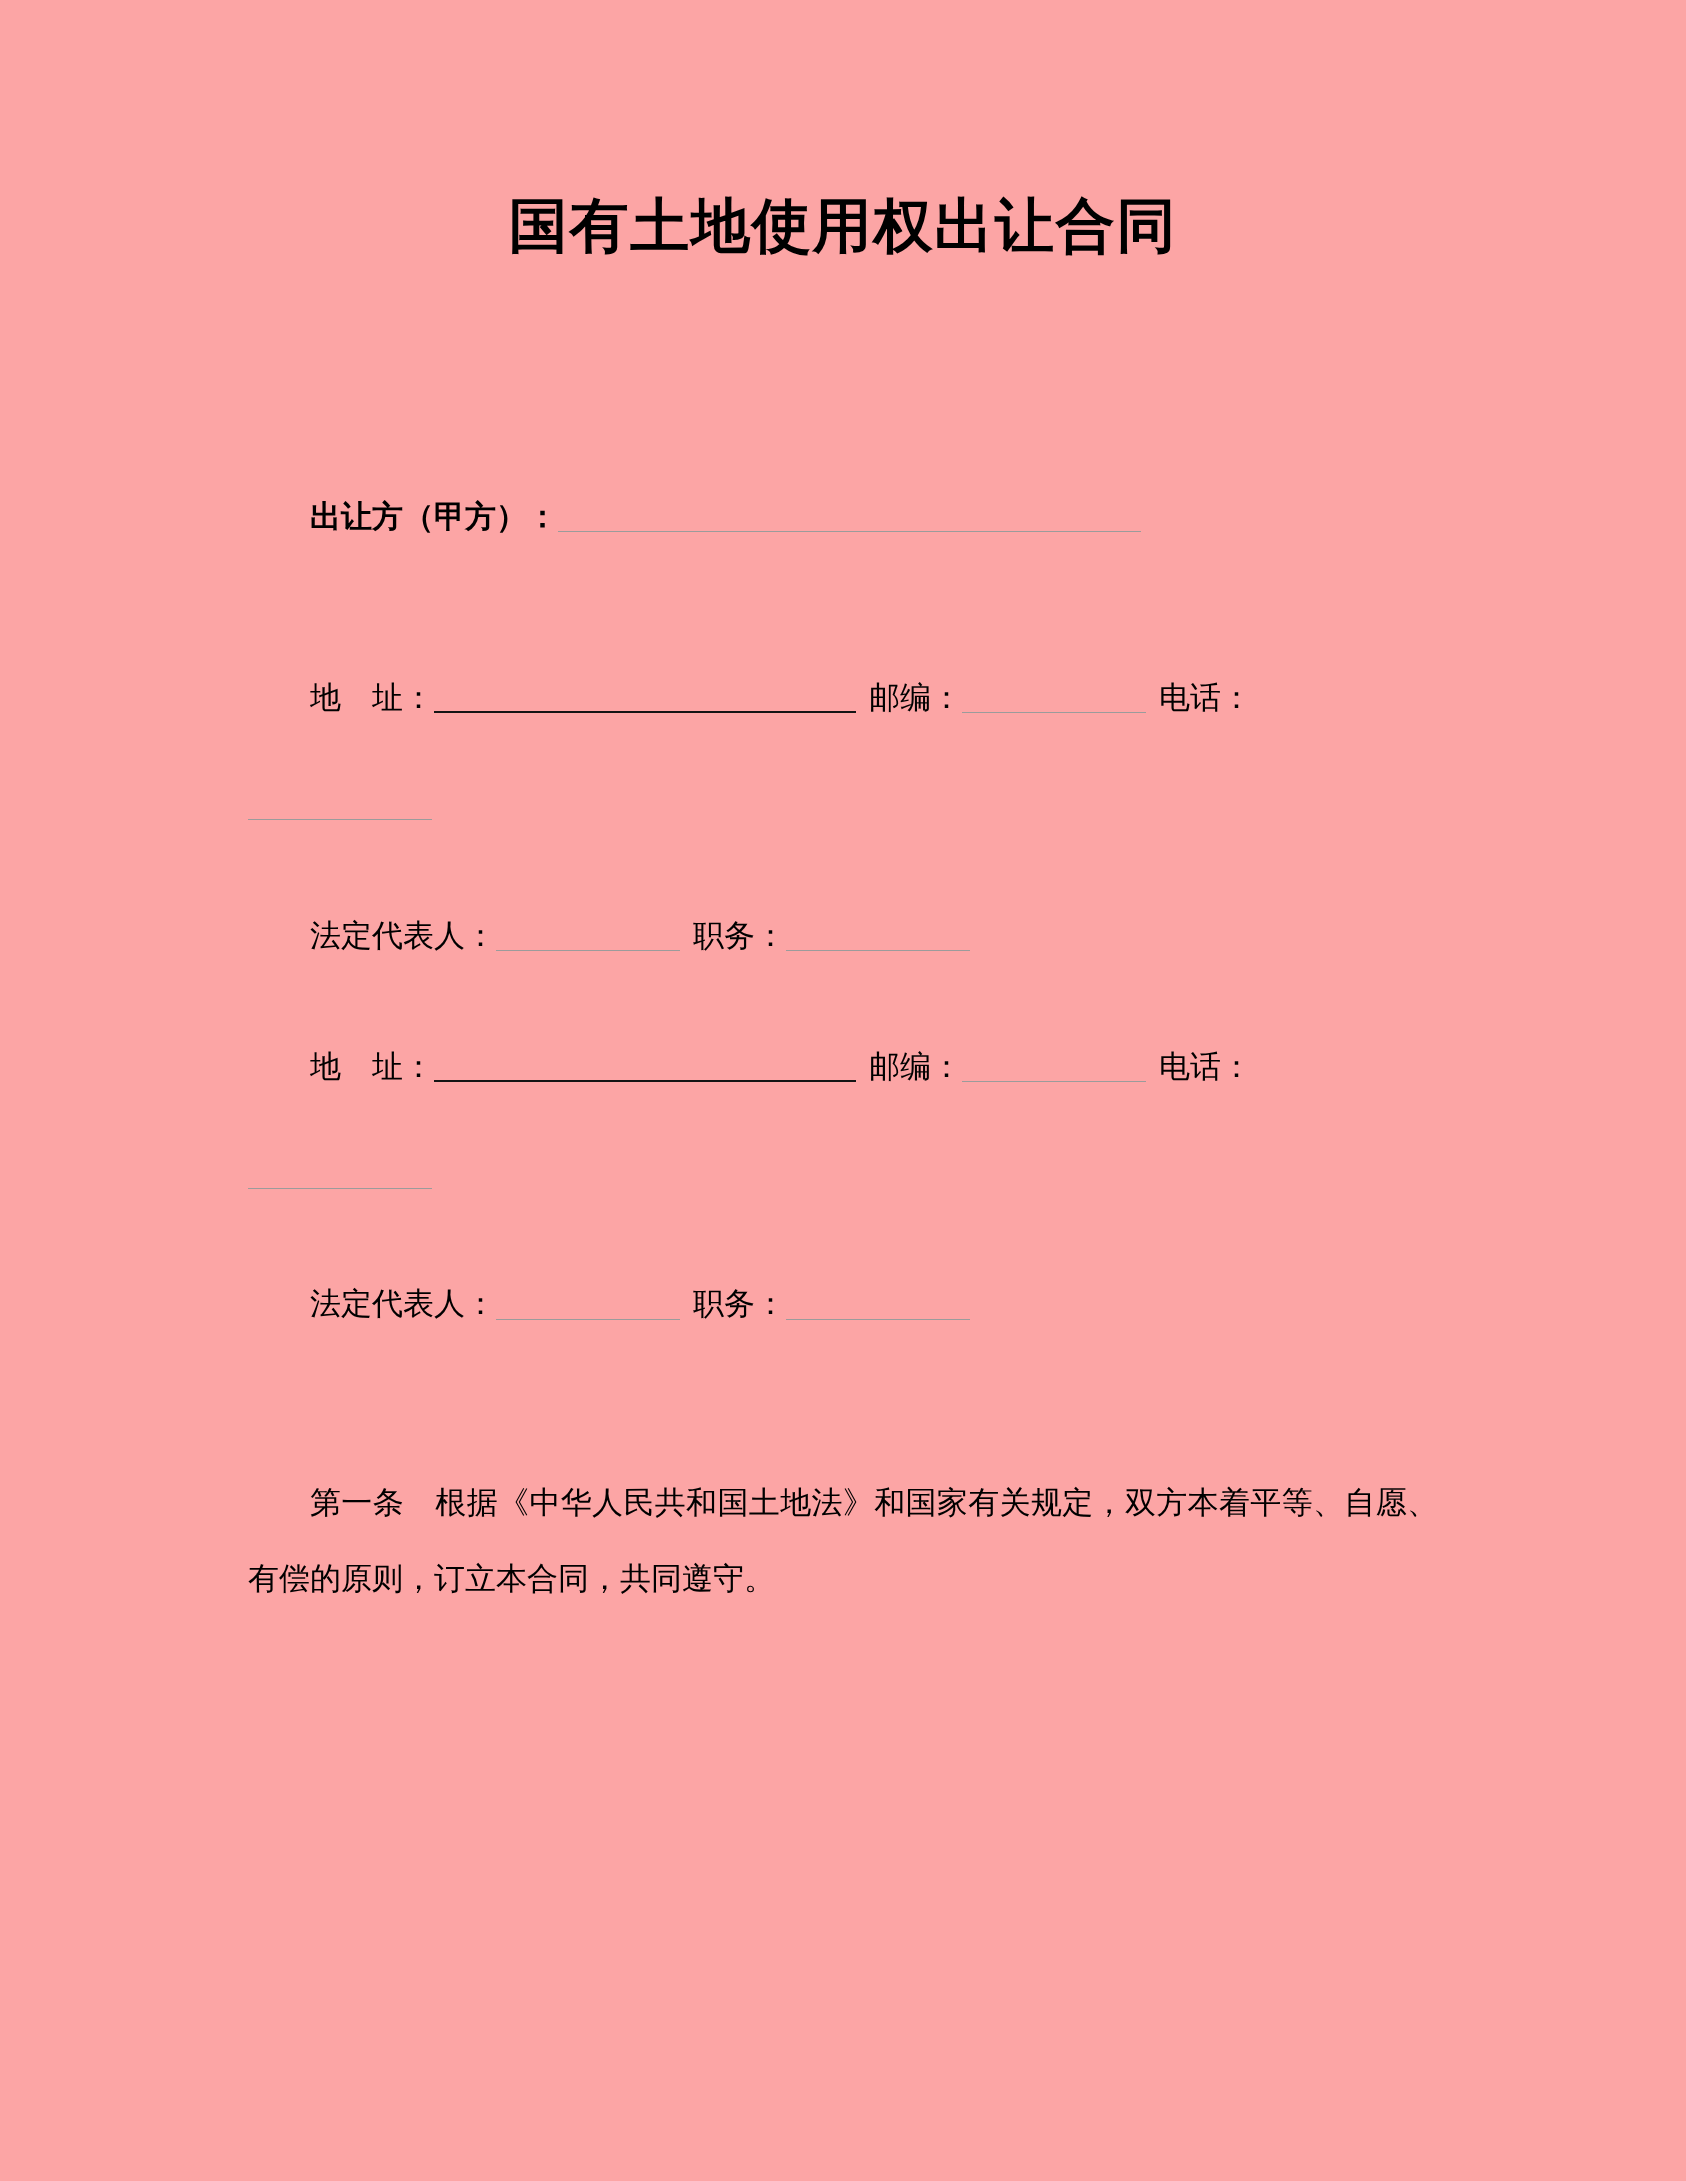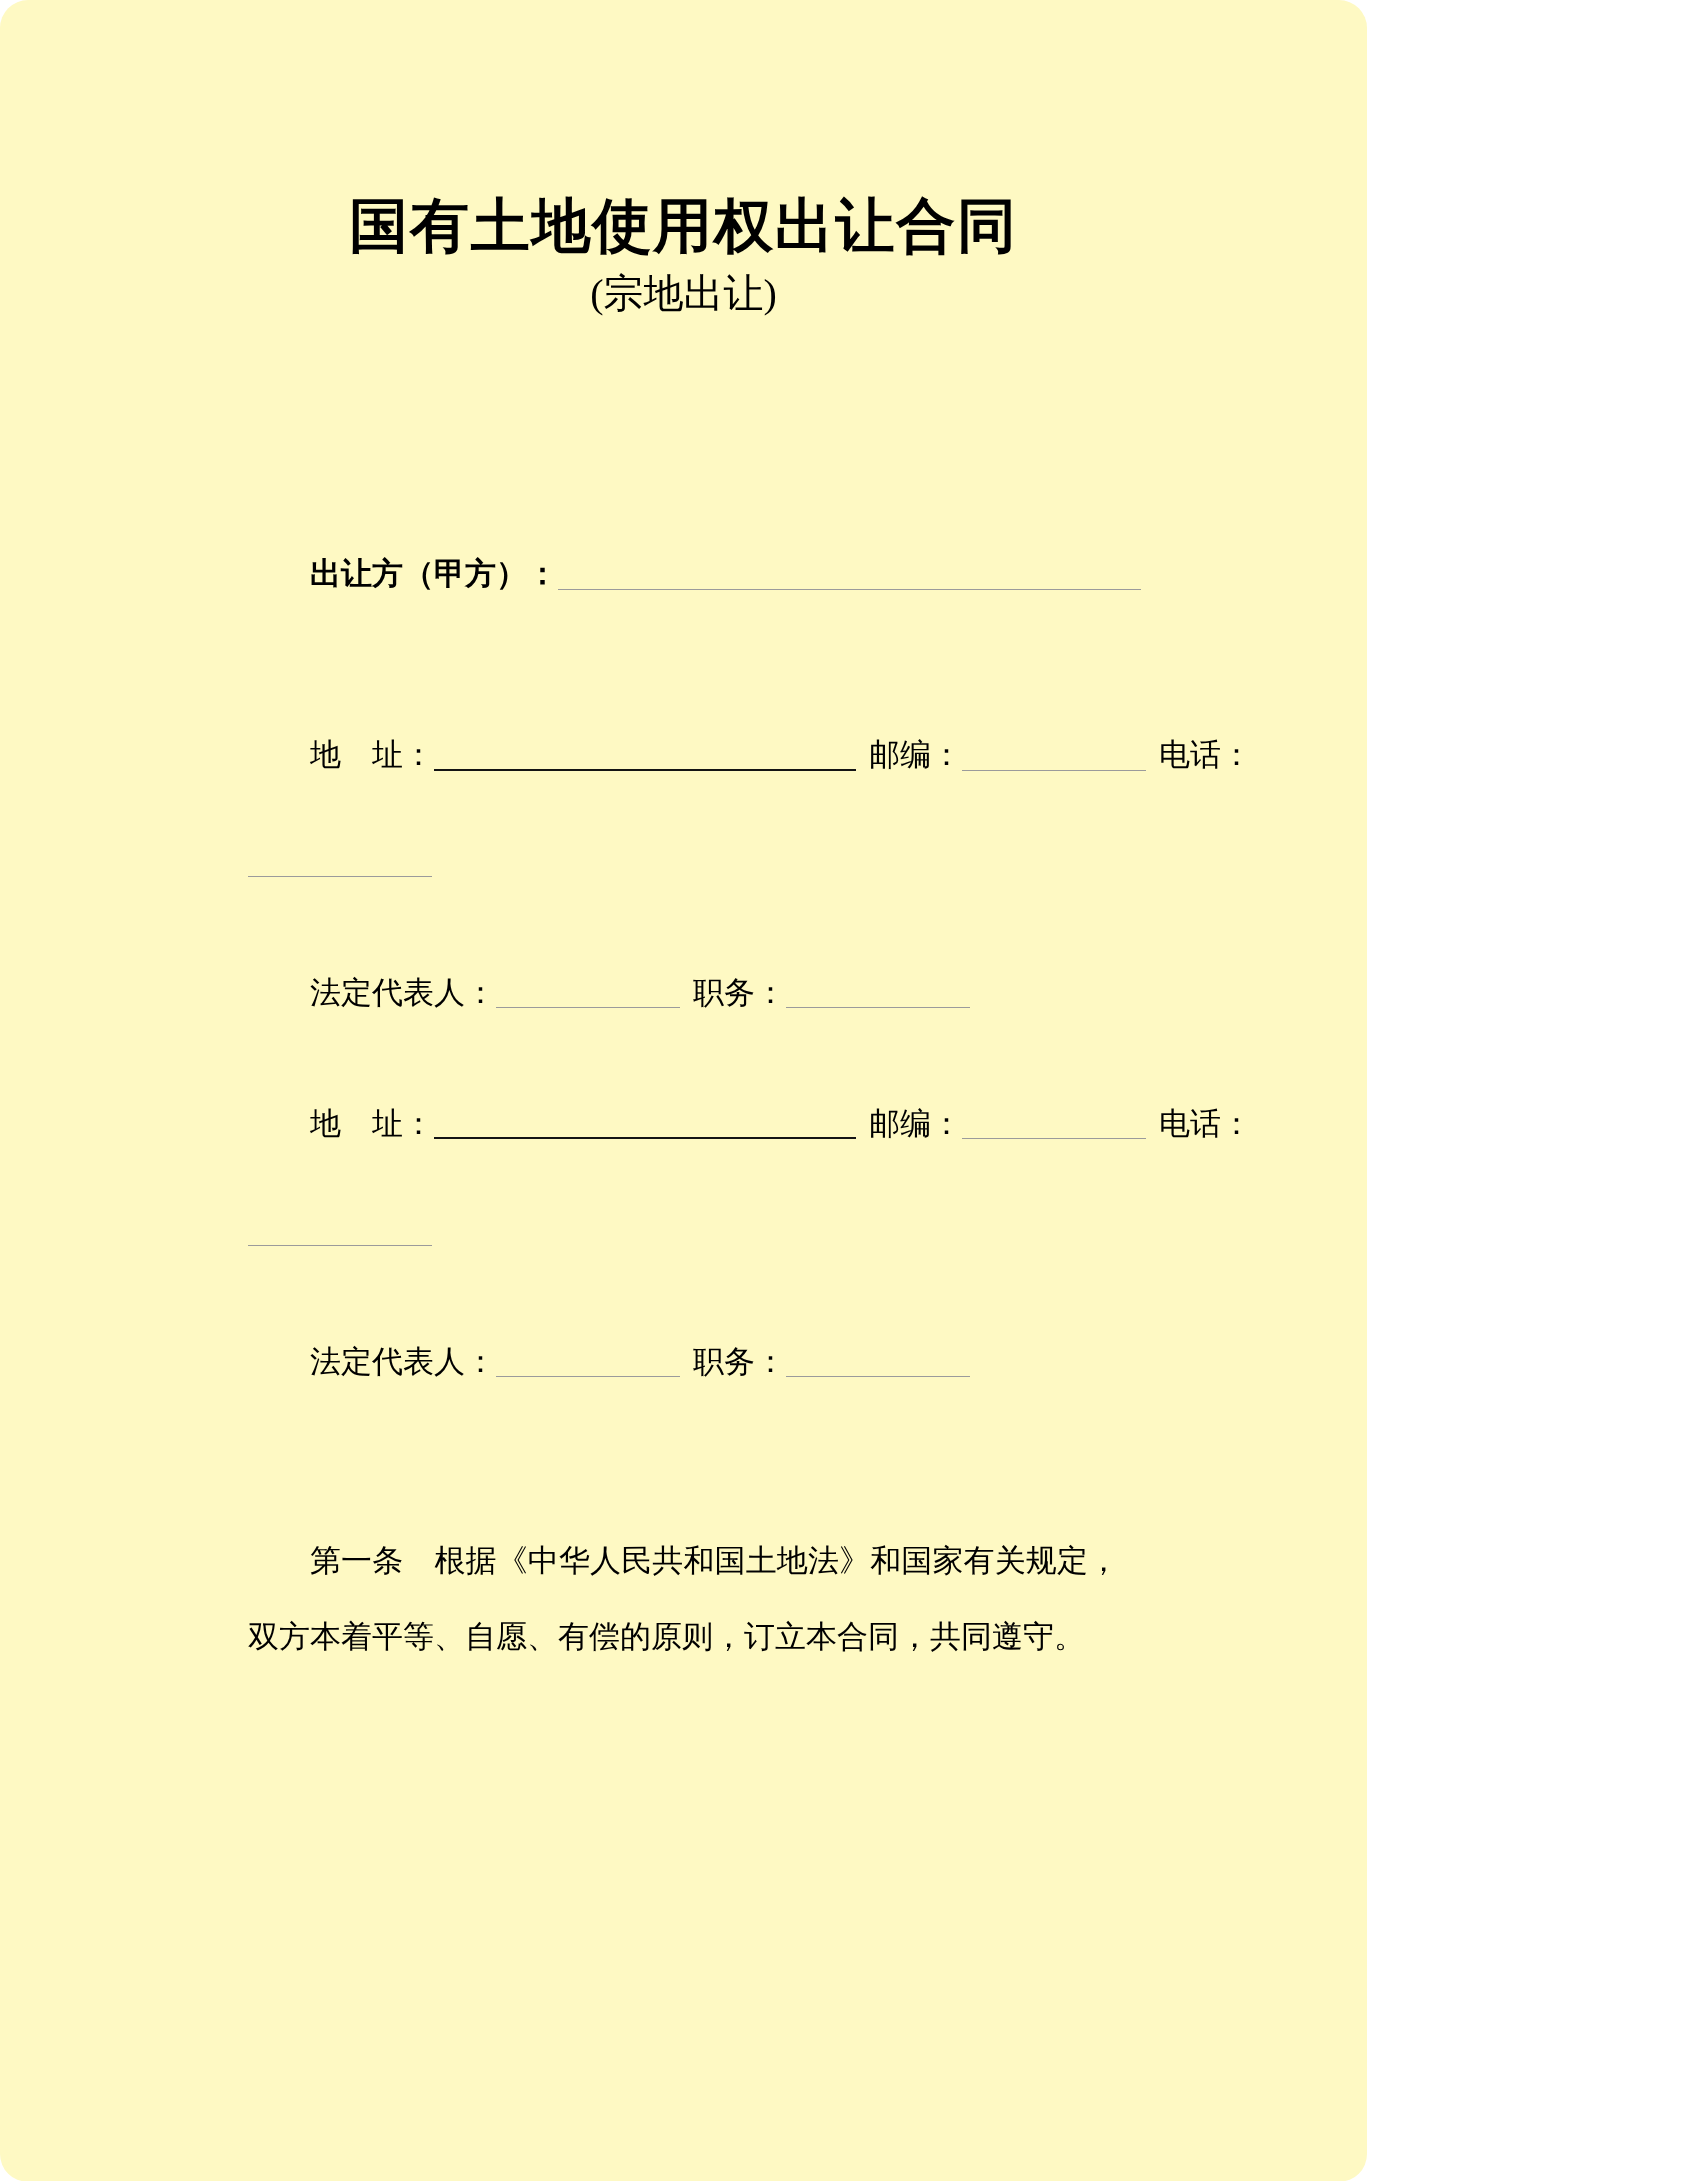--- a/index.html
+++ b/index.html
@@ -1,29 +1,28 @@
 <!DOCTYPE html>
 <html style="font-size:14.7px"><head>
 <meta charset="utf-8">
 <style>
   html, body {
     margin: 0;
     padding: 0;
     background: #ffffff;
   }
   .page {
-    width: 1367px;
+    width: 1686px;
     height: 2182px;
-    background: #fef9c3;
+    background: #fca5a5;
     box-sizing: border-box;
     padding: 193px 248px 0 248px;
     font-family: "Liberation Serif", "DejaVu Serif", serif;
     color: #000000;
     overflow: hidden;
-    border-radius: 28px;
   }
   .doc-title {
     margin: 0;
     text-align: center;
     font-family: "Liberation Sans", "DejaVu Sans", sans-serif;
     font-weight: 900;
     font-size: 59px;
     line-height: 1.15;
     letter-spacing: 1.8px;
   }
@@ -69,21 +68,20 @@
   .w-mid   { width: 422px; }
   .w-short { width: 184px; }
   .gap-sm { display: inline-block; width: 13px; }
 </style>
 </head>
 <body>
 
 <div class="page">
 
   <h1 class="doc-title">国有土地使用权出让合同</h1>
-  <div class="doc-subtitle">(宗地出让)</div>
 
   <div class="row row-first">
     <span>出让方（甲方）：</span><span class="blank w-long"></span>
   </div>
 
   <div class="row row-gap">
     <span>地　址：</span><span class="blank blank-dark w-mid"></span><span class="gap-sm"></span><span>邮编：</span><span class="blank w-short"></span><span class="gap-sm"></span><span>电话：</span>
   </div>
   <div class="row-cont">
     <span class="blank w-short"></span>

